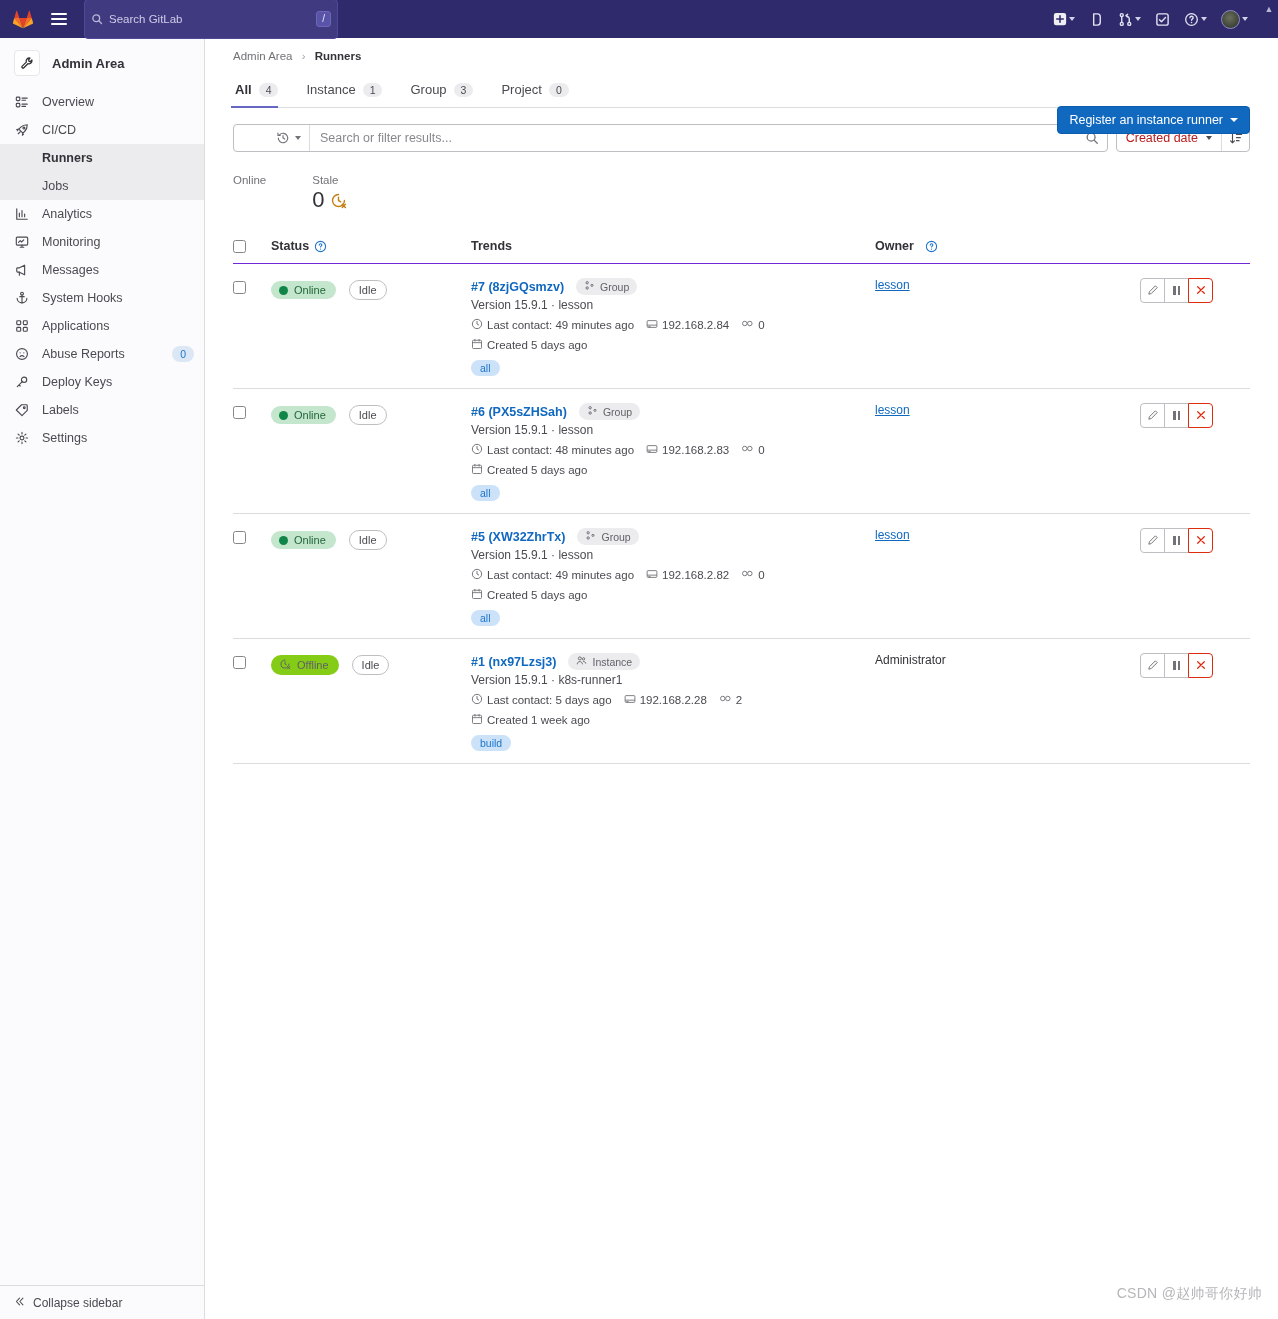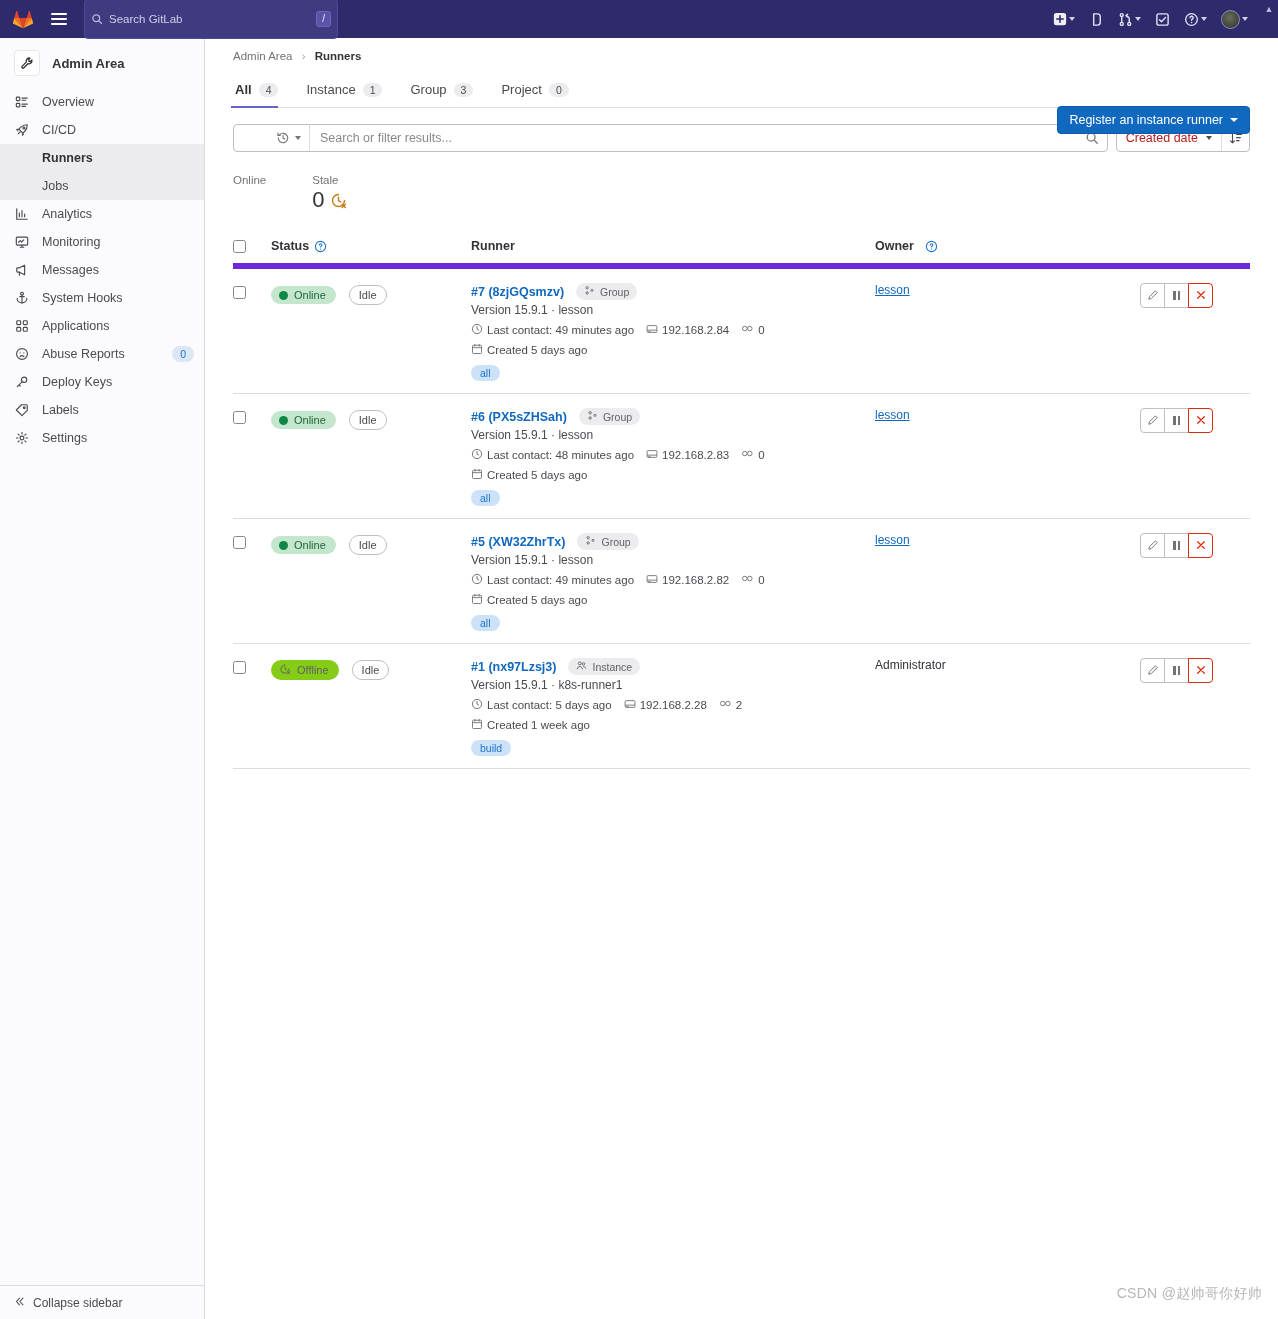--- a/index.html
+++ b/index.html
@@ -137,21 +137,21 @@
     position:absolute; left:210px; top:136px; width:122px;
     background:#fff; border:1px solid #dcdcde; border-radius:4px;
     box-shadow: 0 2px 8px rgba(0,0,0,.18); padding: 6px 0; z-index:30;
   }
   .dd-item { padding: 7px 16px; font-size:12.5px; color:#4b4a51; cursor:pointer; white-space:nowrap;}
 
   
   .tbl { margin: 22px 28px 0 28px; }
   .tbl-head {
     display:flex; align-items:center; padding: 4px 0 10px 0;
-    border-bottom:6px solid #6d28d9; font-size:12.5px; font-weight:bold; color:#333238;
+    border-bottom:1px solid #6d28d9; font-size:12.5px; font-weight:bold; color:#333238;
   }
   .col-chk { width:38px; display:flex; align-items:center;}
   .col-status { width:200px; display:flex; align-items:center; gap:5px;}
   .col-runner { flex:1; }
   .col-owner { width:265px; display:flex; align-items:center; gap:11px;}
   .col-actions { width:110px; }
 
   .chk {
     width:13px;height:13px;border:1px solid #868686;border-radius:2.5px;background:#fff;cursor:pointer;
   }
@@ -515,21 +515,21 @@
         </div>
         <div class="col-status">
           <span>Status</span>
           <svg class="q-ico" viewBox="0 0 16 16" fill="none" stroke="#1f75cb" stroke-width="1.3">
             <circle cx="8" cy="8" r="6.3"></circle>
               <path d="M6.4 6.3c.1-1 .8-1.6 1.7-1.6s1.6.6 1.6 1.4c0 1.3-1.6 1.2-1.6 2.6" stroke-linecap="round"></path>
             <circle cx="8.05" cy="11.2" r=".8" fill="#1f75cb" stroke="none"></circle>
           </svg>
         </div>
         <div class="col-runner">
-          <span>Runner</span>
+          <span>Trends</span>
         </div>
         <div class="col-owner">
           <span>Owner</span>
           <svg class="q-ico" viewBox="0 0 16 16" fill="none" stroke="#1f75cb" stroke-width="1.3">
             <circle cx="8" cy="8" r="6.3"></circle>
               <path d="M6.4 6.3c.1-1 .8-1.6 1.7-1.6s1.6.6 1.6 1.4c0 1.3-1.6 1.2-1.6 2.6" stroke-linecap="round"></path>
             <circle cx="8.05" cy="11.2" r=".8" fill="#1f75cb" stroke="none"></circle>
           </svg>
         </div>
         <div class="col-actions"></div>

